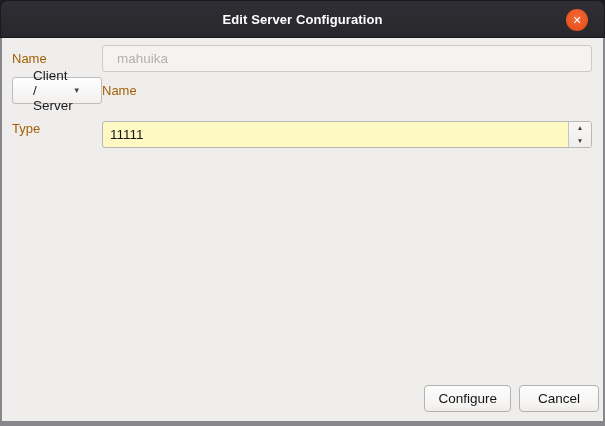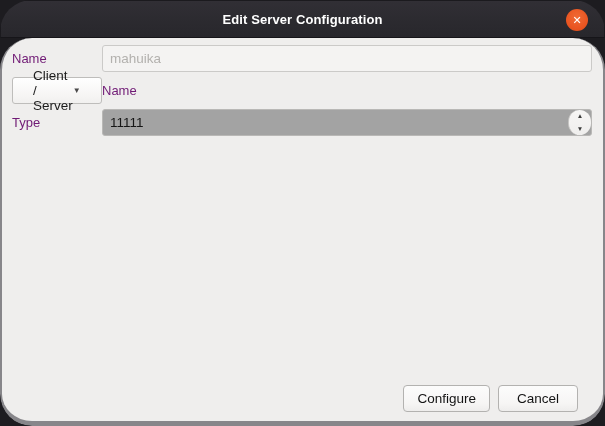--- a/index.html
+++ b/index.html
@@ -1,15 +1,15 @@
 <!DOCTYPE html>
 <html><head>
 <meta charset="utf-8">
 <style>
-  * { margin:0; padding:0; box-sizing:border-box;border-radius:32px; }
+  * { margin:0; padding:0; box-sizing:border-box; }
   html,body { width:605px; height:426px; }
   body {
     font-family: "Liberation Sans", "DejaVu Sans", sans-serif;
     background:#1d1c20;
     overflow:hidden;
   }
   .window {
     width:605px; height:426px;
     display:flex; flex-direction:column;
   }
@@ -45,64 +45,64 @@
     border-bottom:5px solid #87868a;
     padding:7px 11px 0 10px;
   }
   .form-grid {
     display:grid;
     grid-template-columns:90px 1fr;
     row-gap:5px; column-gap:0;
     align-items:center;
   }
   .field-label {
-    font-size:13px; color:#701a75;
+    font-size:13px; color:#a16207;
   }
   .control { height:27px; width:100%; font-size:13.5px; }
   input.control {
     border:1px solid #b9b8b6; border-radius:3px;
     background:#ffffff; color:#161616;
-    padding:0 7px; outline:none;
+    padding:0 14px; outline:none;
     font-family:"Liberation Sans","DejaVu Sans",sans-serif;
   }
   input.control:disabled {
     background:#f4f3f2; border-color:#cbcac8; color:#b3b1ae;
   }
   
   .combobox {
     border:1px solid #bebdbb; border-radius:3px;
     background:linear-gradient(180deg,#ffffff 0%,#f6f5f4 70%,#f1f0ef 100%);
     display:flex; align-items:center;
     padding:0 20px; color:#1c1c1c; cursor:pointer;
   }
   .combobox-value { flex:1; }
   .combo-arrow { font-size:8px; color:#4a4a4a; padding-right:2px; }
   
   .spinbox {
     border:1px solid #b9b8b6; border-radius:3px;
-    background:#a3a3a3; display:flex; overflow:hidden;
+    background:#fef9c3; display:flex; overflow:hidden;margin-top:12px;
   }
   .spinbox-input {
     flex:1; border:none; outline:none; background:transparent;
     padding:0 7px; font-size:13.5px; color:#161616;
     font-family:"Liberation Sans","DejaVu Sans",sans-serif;
   }
   .spin-buttons {
     width:23px; flex:none;
     background:linear-gradient(180deg,#f7f6f5,#efeeed);
     border-left:1px solid #c6c5c3;
     display:flex; flex-direction:column;
   }
   .spin-btn {
     flex:1; display:flex; align-items:center; justify-content:center;
     font-size:6.5px; color:#3c3c3c; cursor:pointer; line-height:1;
   }
   
   .button-row {
-    position:absolute; right:25px; bottom:9px;
+    position:absolute; right:4px; bottom:9px;
     display:flex; gap:8px;
   }
   .push-btn {
     height:27px; min-width:78px; padding:0 13px;
     border:1px solid #b3b2b0; border-radius:4px;
     background:linear-gradient(180deg,#fcfcfc 0%,#f6f5f4 70%,#eeedec 100%);
     color:#141414; font-size:13.5px;
     display:flex; align-items:center; justify-content:center;
     cursor:pointer;
     font-family:"Liberation Sans","DejaVu Sans",sans-serif;

